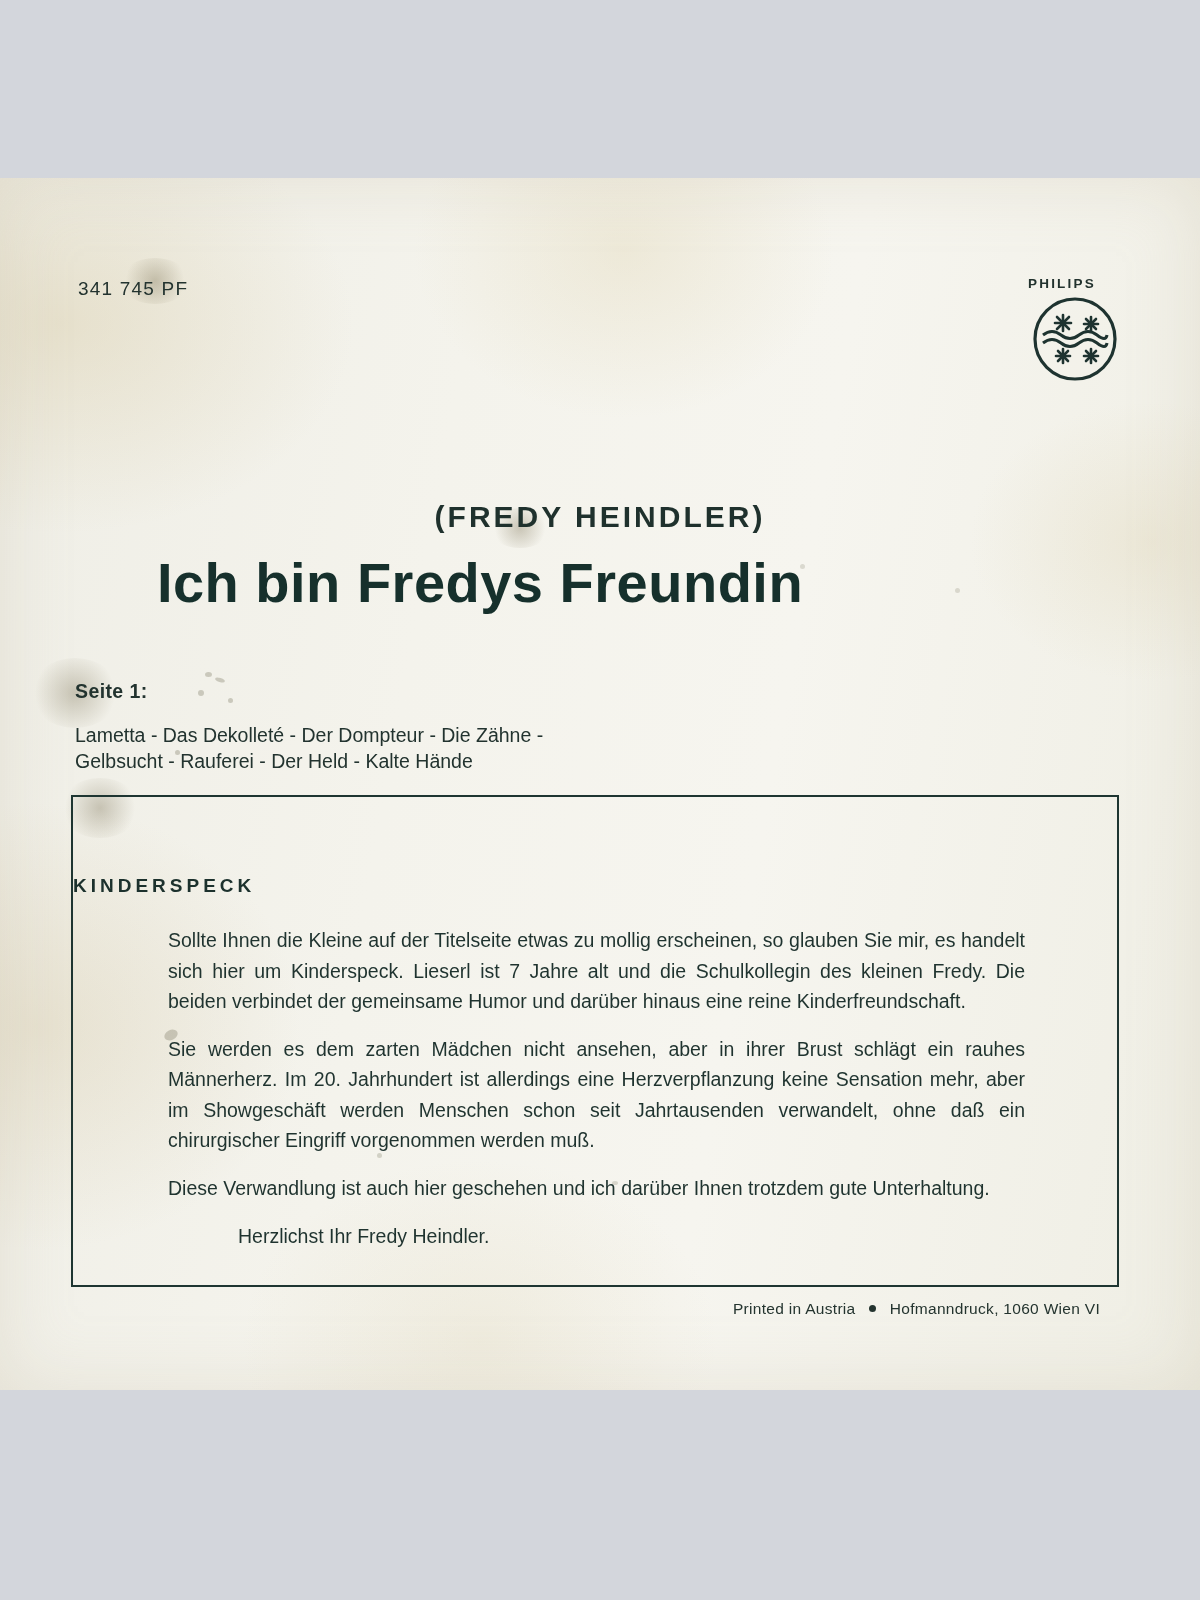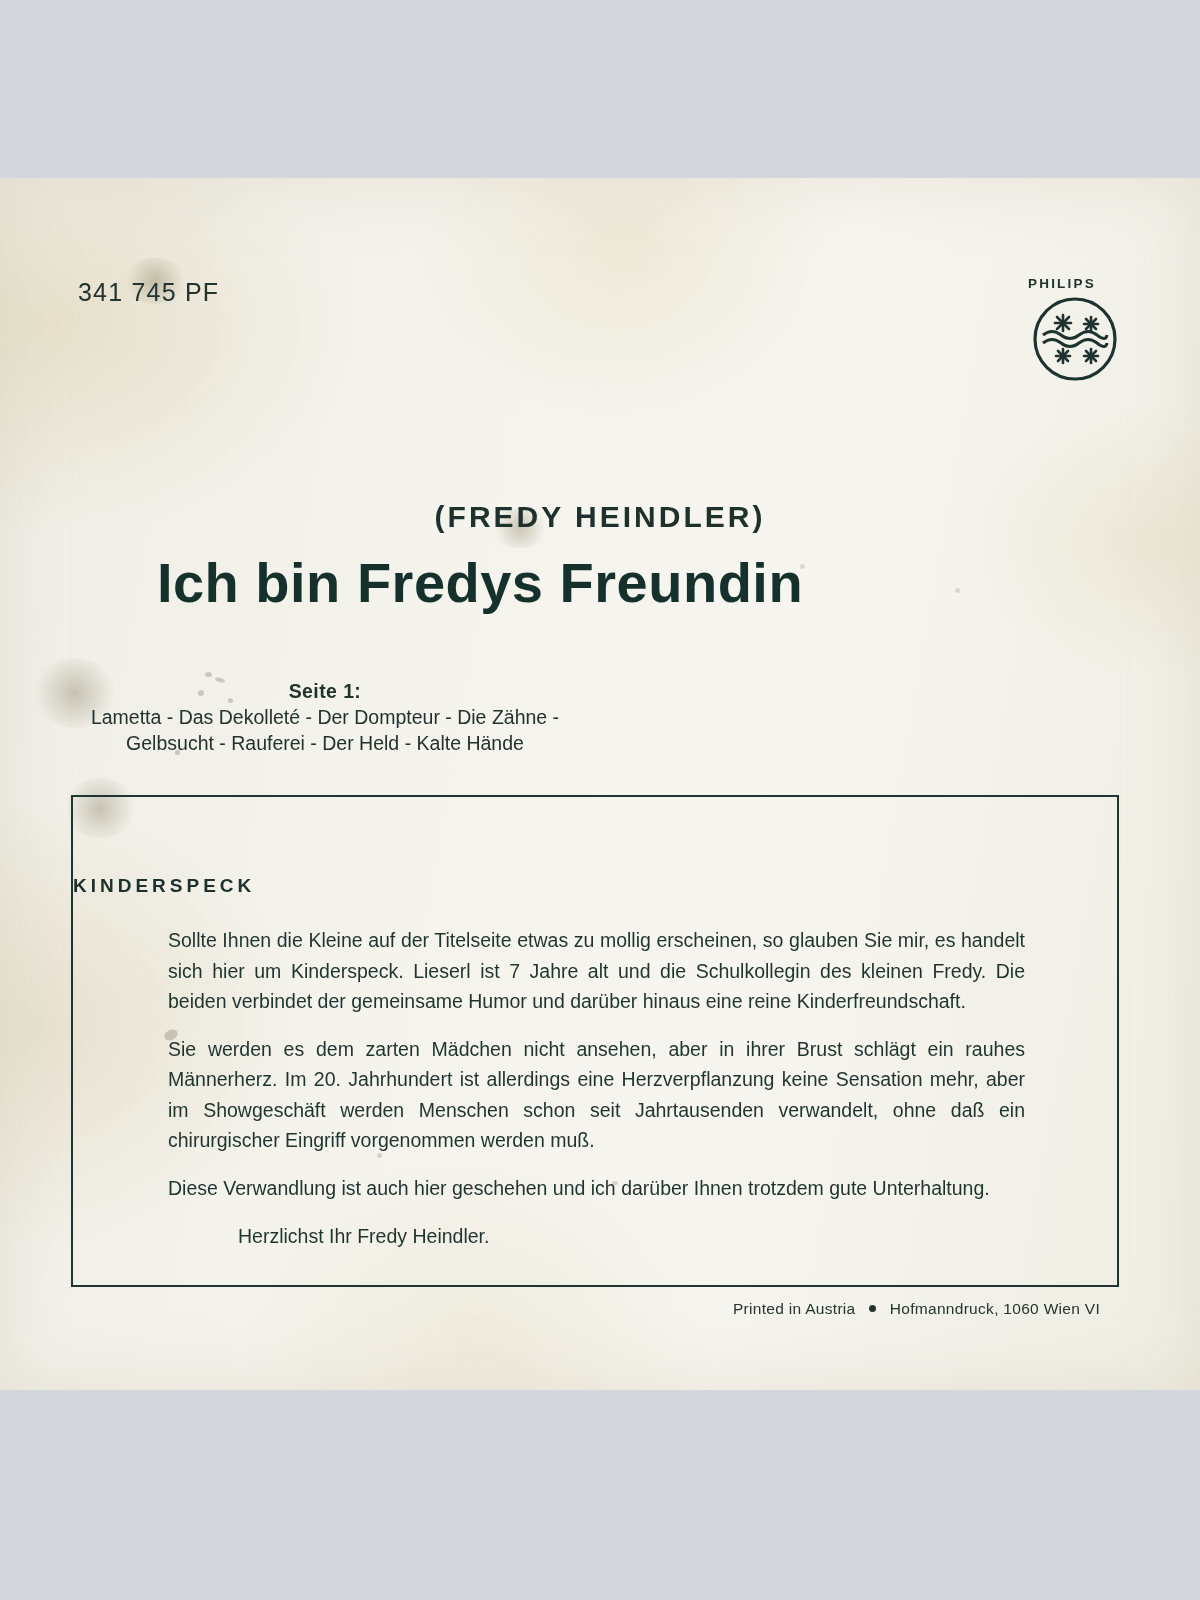--- a/index.html
+++ b/index.html
@@ -41,21 +41,21 @@
     position: absolute;
     border-radius: 50%;
     background: radial-gradient(circle, rgba(120,110,80,0.35), rgba(120,110,80,0) 70%);
     pointer-events: none;
   }
 
   .catalog-no {
     position: absolute;
     left: 78px;
     top: 100px;
-    font-size: 25px;
+    font-size: 19px;
     letter-spacing: 1.2px;
     color: #23332f;
     font-family: "Liberation Sans", sans-serif;
   }
 
   .philips-logo {
     position: absolute;
     right: 78px;
     top: 98px;
     width: 94px;
@@ -97,29 +97,28 @@
     font-weight: bold;
     letter-spacing: 0.5px;
     color: #16302c;
   }
 
   .side {
     position: absolute;
     font-size: 19.5px;
     line-height: 26px;
     color: #22332f;
-    text-align: center;
   }
   .side .side-head {
     font-weight: bold;
     letter-spacing: 0.4px;
   }
   .side1 { left: 75px; top: 500px; width: 500px; }
   .side2 { left: 625px; top: 500px; width: 520px; }
-  .side .tracks { margin-top: 0; }
+  .side .tracks { margin-top: 18px; }
 
   .notebox {
     position: absolute;
     left: 71px;
     top: 617px;
     width: 1048px;
     height: 492px;
     border: 2.5px solid #1e3531;
     box-sizing: border-box;
   }

